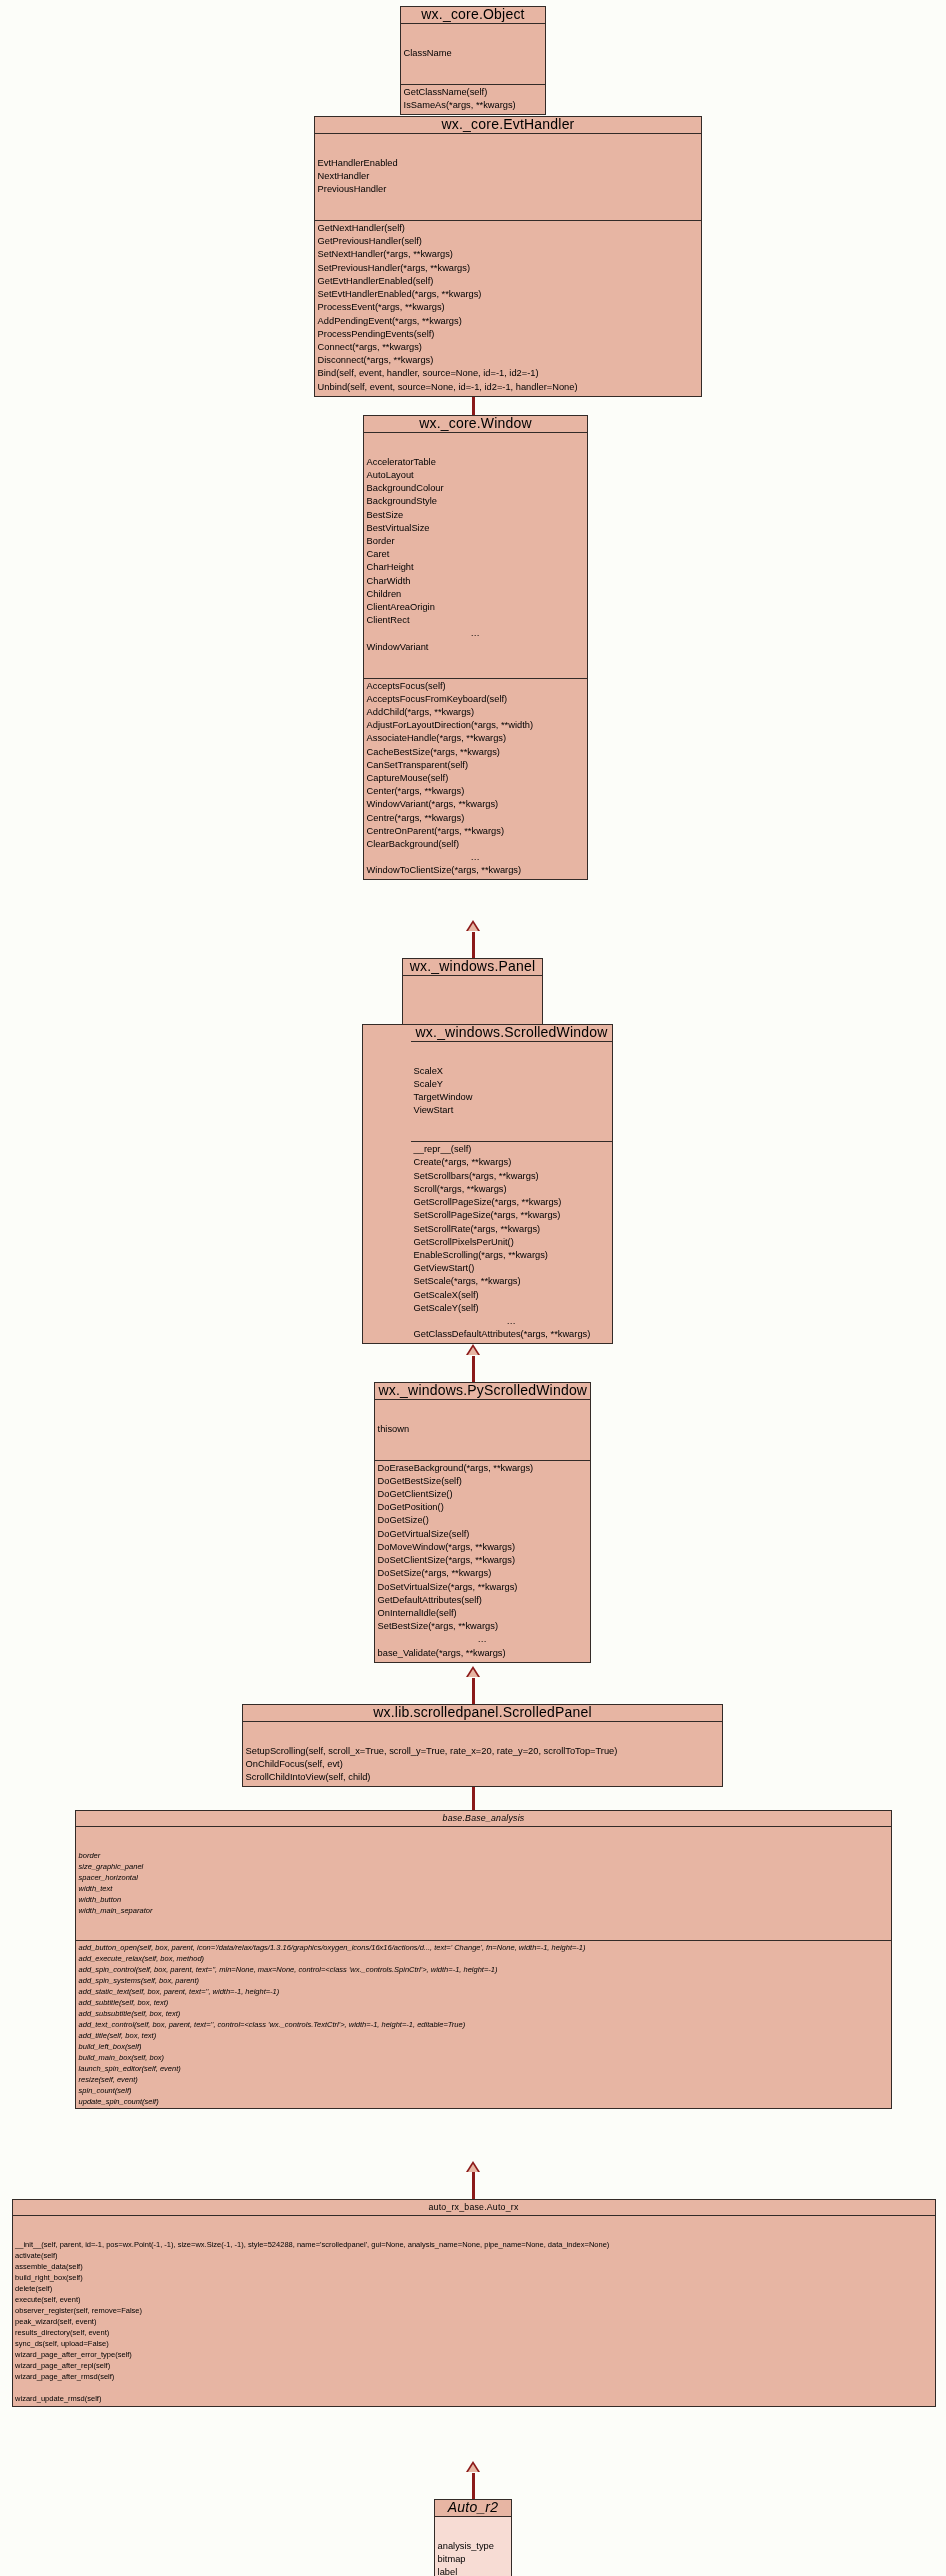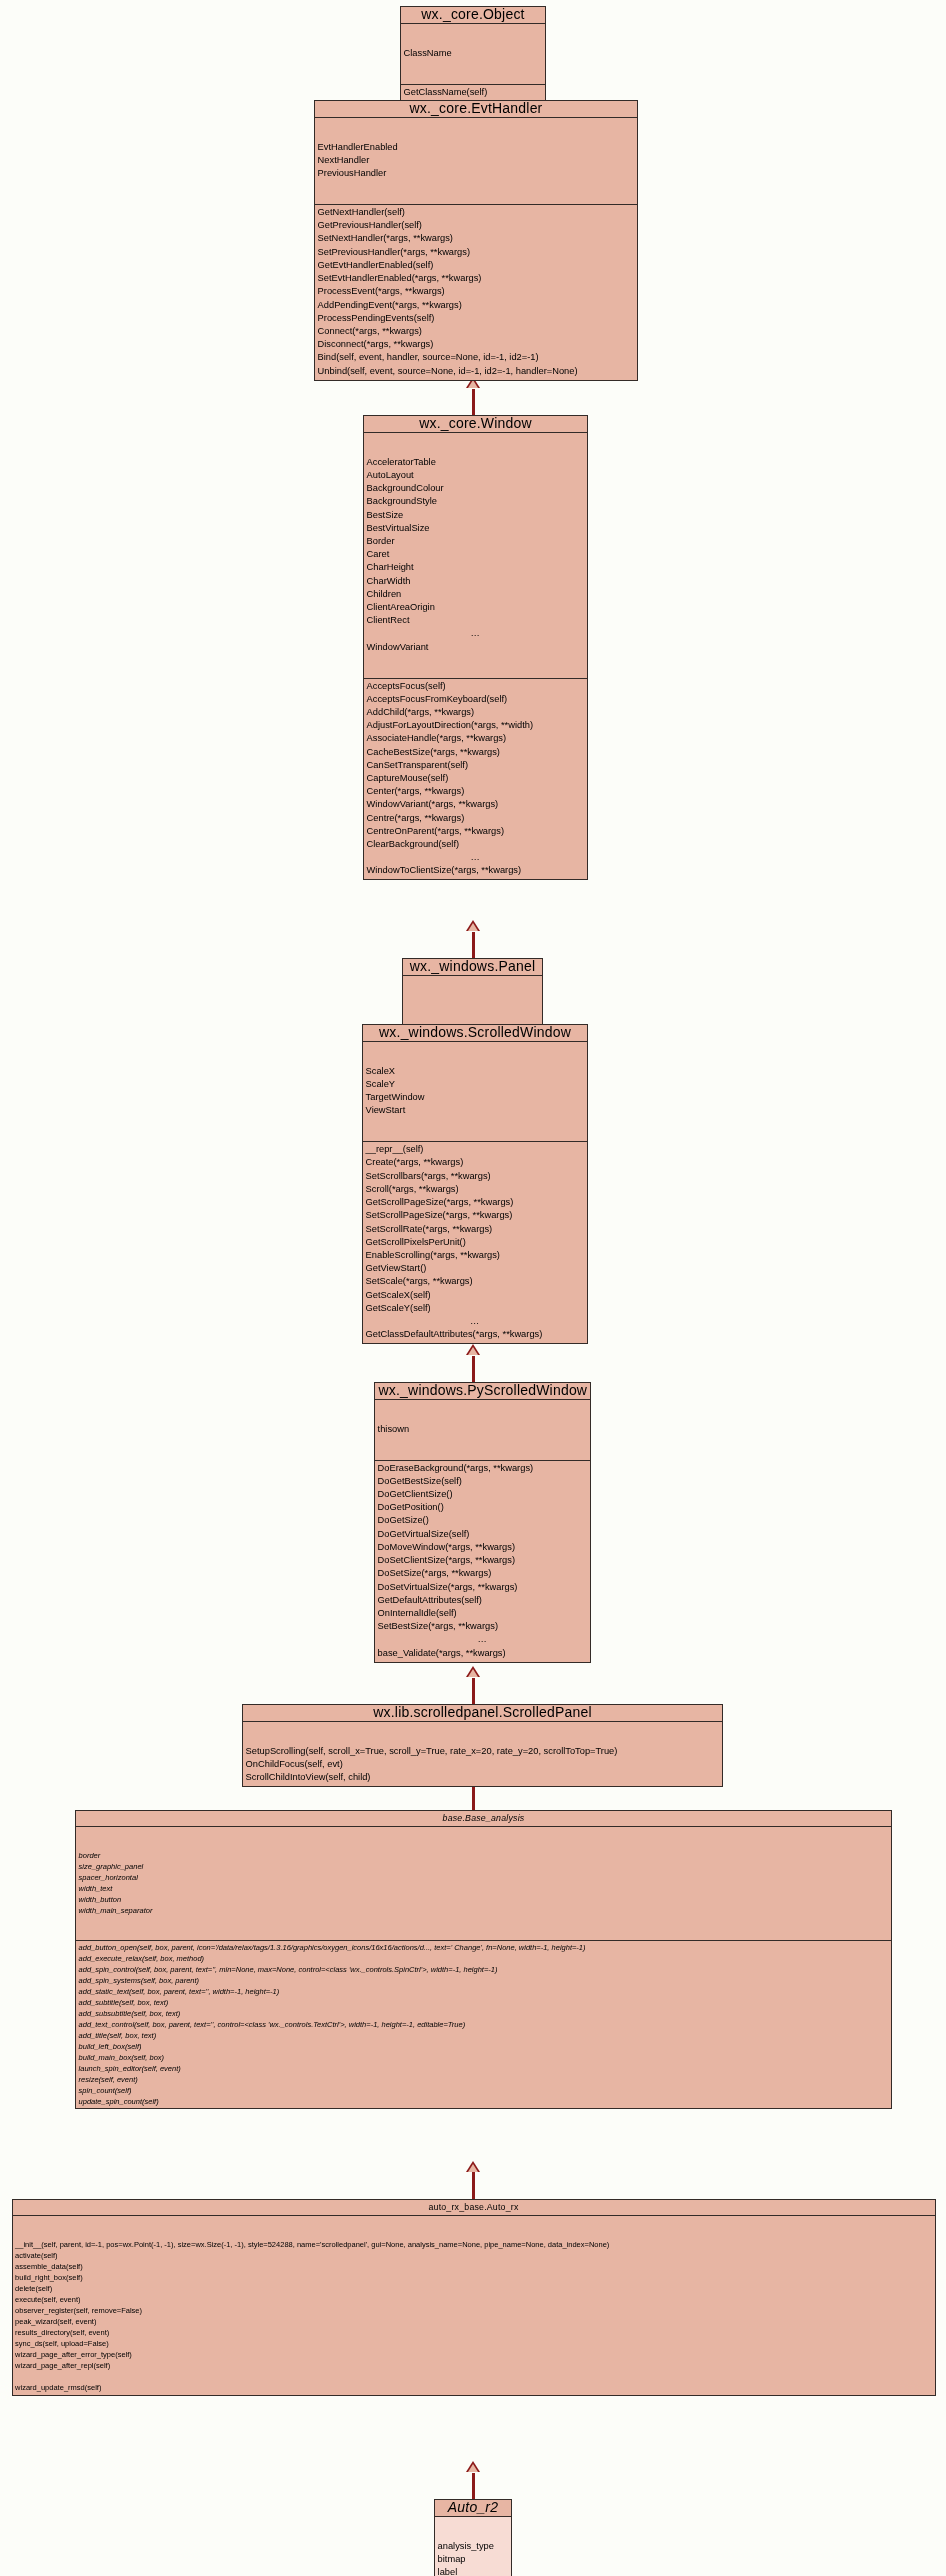--- a/index.html
+++ b/index.html
@@ -132,21 +132,21 @@
     <div class="uml-title">wx._core.Object</div>
     <div class="uml-section">
       <div class="uml-row">ClassName</div>
     </div>
     <div class="uml-section">
       <div class="uml-row">GetClassName(self)</div>
       <div class="uml-row">IsSameAs(*args, **kwargs)</div>
     </div>
   </div>
 
-  <div class="uml-box" style="left:314px; top:100px; width:324px;">
+  <div class="uml-box" style="left:314px; top:116px; width:388px;">
     <div class="uml-title">wx._core.EvtHandler</div>
     <div class="uml-section">
       <div class="uml-row">EvtHandlerEnabled</div>
       <div class="uml-row">NextHandler</div>
       <div class="uml-row">PreviousHandler</div>
     </div>
     <div class="uml-section">
       <div class="uml-row">GetNextHandler(self)</div>
       <div class="uml-row">GetPreviousHandler(self)</div>
       <div class="uml-row">SetNextHandler(*args, **kwargs)</div>
@@ -202,21 +202,21 @@
   </div>
 
   <div class="uml-box" style="left:402px; top:958px; width:141px;">
     <div class="uml-title">wx._windows.Panel</div>
     <div class="uml-section empty-section"></div>
     <div class="uml-section">
       <div class="uml-row">SetFocusIgnoringChildren(self)</div>
     </div>
   </div>
 
-  <div class="uml-box" style="left:362px; top:1024px; width:226px;">
+  <div class="uml-box" style="left:362px; top:1024px; width:251px;padding-left:48px;">
     <div class="uml-title">wx._windows.ScrolledWindow</div>
     <div class="uml-section">
       <div class="uml-row">ScaleX</div>
       <div class="uml-row">ScaleY</div>
       <div class="uml-row">TargetWindow</div>
       <div class="uml-row">ViewStart</div>
     </div>
     <div class="uml-section">
       <div class="uml-row">__repr__(self)</div>
       <div class="uml-row">Create(*args, **kwargs)</div>
@@ -306,20 +306,21 @@
       <div class="uml-row">assemble_data(self)</div>
       <div class="uml-row">build_right_box(self)</div>
       <div class="uml-row">delete(self)</div>
       <div class="uml-row">execute(self, event)</div>
       <div class="uml-row">observer_register(self, remove=False)</div>
       <div class="uml-row">peak_wizard(self, event)</div>
       <div class="uml-row">results_directory(self, event)</div>
       <div class="uml-row">sync_ds(self, upload=False)</div>
       <div class="uml-row">wizard_page_after_error_type(self)</div>
       <div class="uml-row">wizard_page_after_repl(self)</div>
+      <div class="uml-row">wizard_page_after_rmsd(self)</div>
       <div class="uml-row blank">&nbsp;</div>
       <div class="uml-row">wizard_update_rmsd(self)</div>
     </div>
   </div>
 
   <div class="uml-box" style="left:434px; top:2499px; width:78px; background:#f7dcd4;">
     <div class="uml-title" style="background:#e7b5a3;font-style:italic;">Auto_r2</div>
     <div class="uml-section">
       <div class="uml-row">analysis_type</div>
       <div class="uml-row">bitmap</div>

